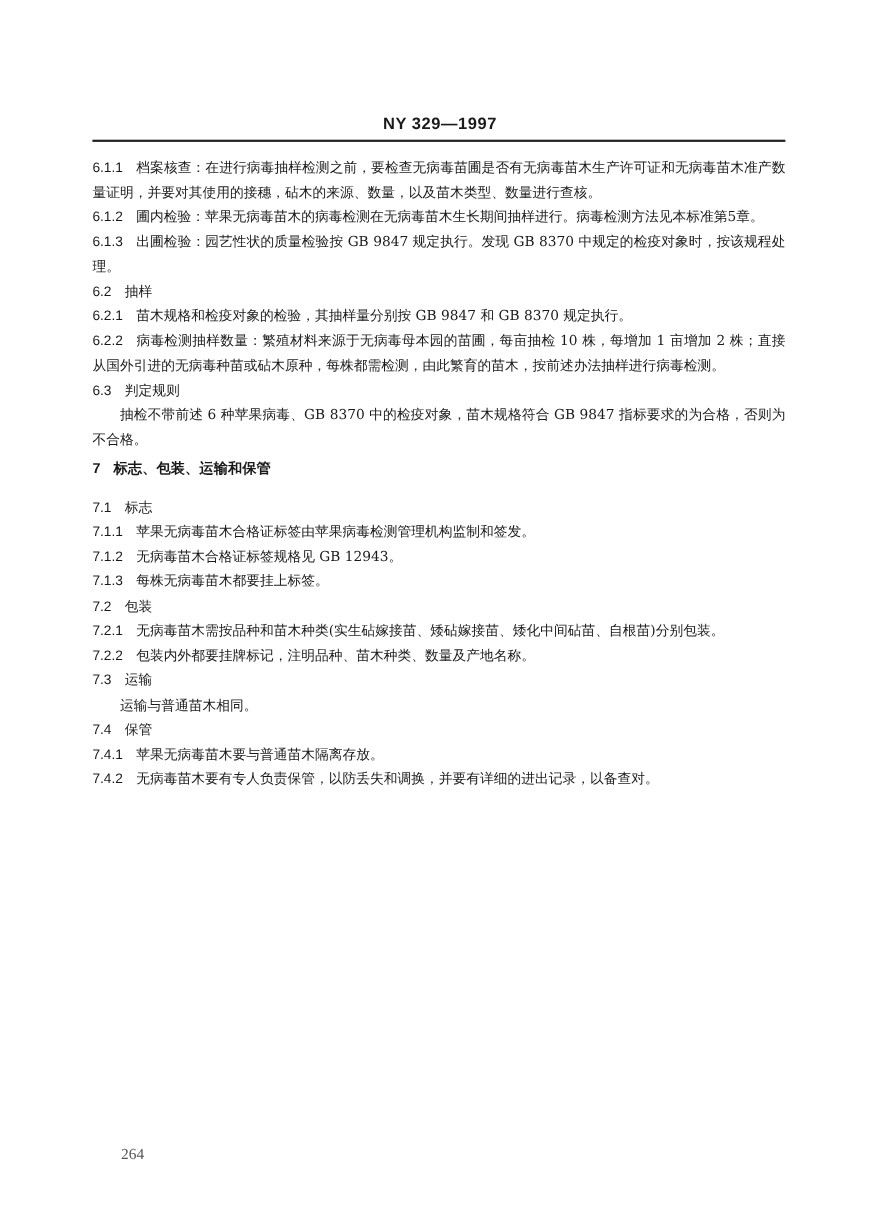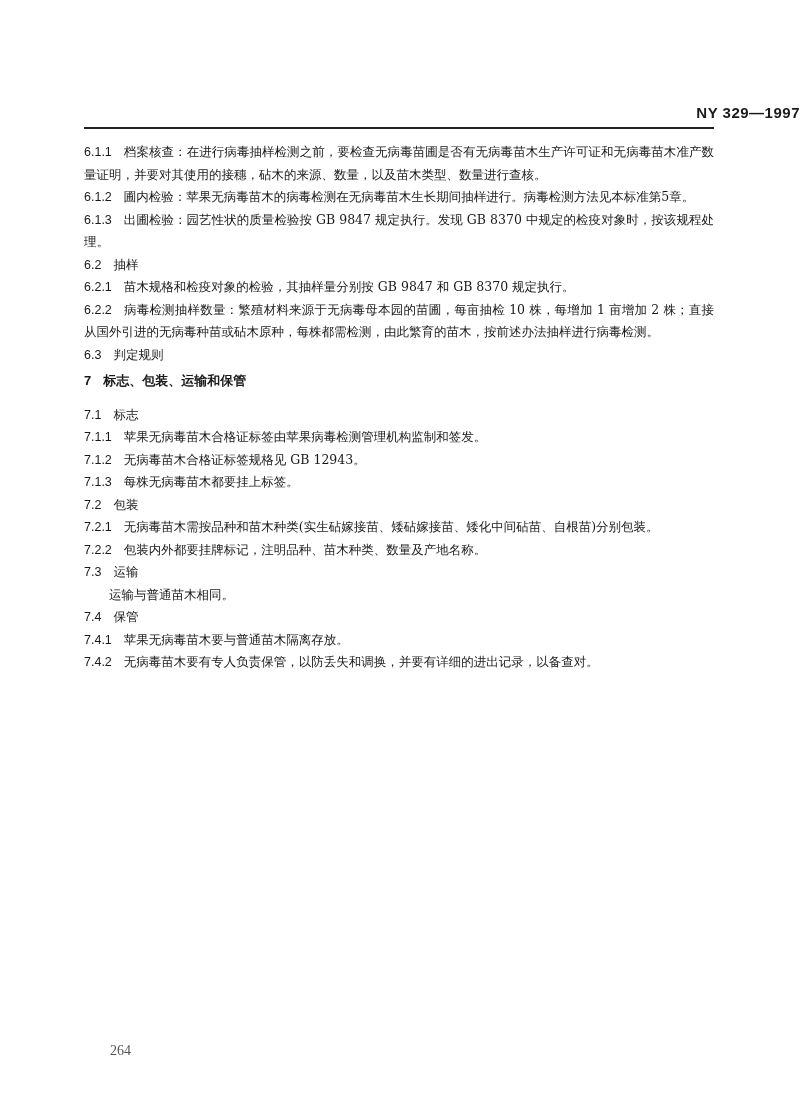--- a/index.html
+++ b/index.html
@@ -2,21 +2,21 @@
 <html><head>
 <meta charset="utf-8">
 <style>
   html, body { margin: 0; padding: 0; }
   body {
     width: 800px; height: 1110px; background: #ffffff; position: relative;
     font-family: "DejaVu Serif", "Liberation Serif", serif; color: #1a1a1a;
     overflow: hidden;
   }
   .header {
-    position: absolute; top: 104px; left: 0; width: 800px; text-align: right;
+    position: absolute; top: 104px; left: 0; width: 800px; text-align: center;
     font-family: "Liberation Sans", "DejaVu Sans", sans-serif;
     font-size: 15px; font-weight: bold; letter-spacing: 0.5px;
   }
   .rule {
     position: absolute; top: 127px; left: 84px; width: 630px; height: 2px; background: #222;
   }
   .content {
     position: absolute; top: 141px; left: 84px; width: 630px;
     font-size: 12.5px; line-height: 22.5px;
   }
@@ -36,20 +36,21 @@
 <div class="rule"></div>
 
 <div class="content" id="body">
     <p class="p"><span class="num">6.1.1</span><span>档案核查：在进行病毒抽样检测之前，要检查无病毒苗圃是否有无病毒苗木生产许可证和无病毒苗木准产数量证明，并要对其使用的接穗，砧木的来源、数量，以及苗木类型、数量进行查核。</span></p>
     <p class="p"><span class="num">6.1.2</span><span>圃内检验：苹果无病毒苗木的病毒检测在无病毒苗木生长期间抽样进行。病毒检测方法见本标准第5章。</span></p>
     <p class="p"><span class="num">6.1.3</span><span>出圃检验：园艺性状的质量检验按 GB 9847 规定执行。发现 GB 8370 中规定的检疫对象时，按该规程处理。</span></p>
     <p class="p"><span class="num">6.2</span><span>抽样</span></p>
     <p class="p"><span class="num">6.2.1</span><span>苗木规格和检疫对象的检验，其抽样量分别按 GB 9847 和 GB 8370 规定执行。</span></p>
     <p class="p"><span class="num">6.2.2</span><span>病毒检测抽样数量：繁殖材料来源于无病毒母本园的苗圃，每亩抽检 10 株，每增加 1 亩增加 2 株；直接从国外引进的无病毒种苗或砧木原种，每株都需检测，由此繁育的苗木，按前述办法抽样进行病毒检测。</span></p>
     <p class="p"><span class="num">6.3</span><span>判定规则</span></p>
+    <p class="p indent"><span>抽检不带前述 6 种苹果病毒、GB 8370 中的检疫对象，苗木规格符合 GB 9847 指标要求的为合格，否则为不合格。</span></p>
     <p class="p chapter"><span class="num">7</span><span>标志、包装、运输和保管</span></p>
     <p class="p"><span class="num">7.1</span><span>标志</span></p>
     <p class="p"><span class="num">7.1.1</span><span>苹果无病毒苗木合格证标签由苹果病毒检测管理机构监制和签发。</span></p>
     <p class="p"><span class="num">7.1.2</span><span>无病毒苗木合格证标签规格见 GB 12943。</span></p>
     <p class="p"><span class="num">7.1.3</span><span>每株无病毒苗木都要挂上标签。</span></p>
     <p class="p"><span class="num">7.2</span><span>包装</span></p>
     <p class="p"><span class="num">7.2.1</span><span>无病毒苗木需按品种和苗木种类(实生砧嫁接苗、矮砧嫁接苗、矮化中间砧苗、自根苗)分别包装。</span></p>
     <p class="p"><span class="num">7.2.2</span><span>包装内外都要挂牌标记，注明品种、苗木种类、数量及产地名称。</span></p>
     <p class="p"><span class="num">7.3</span><span>运输</span></p>
     <p class="p indent"><span>运输与普通苗木相同。</span></p>

